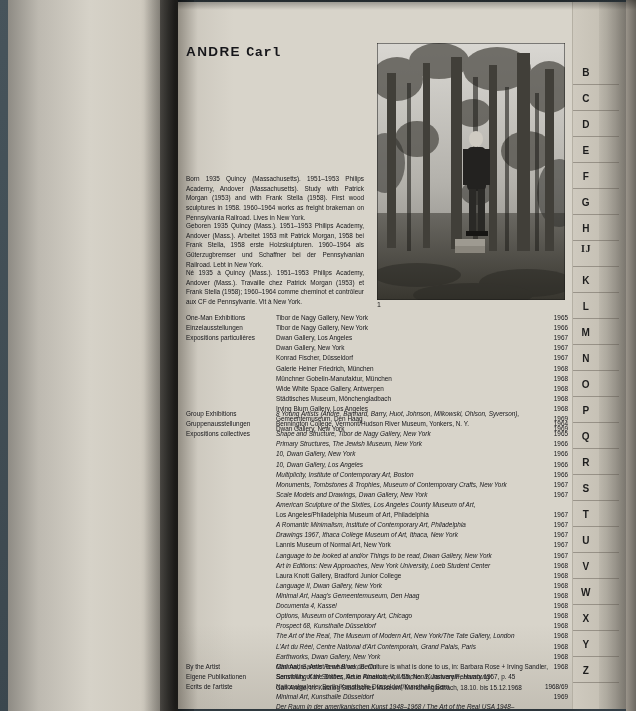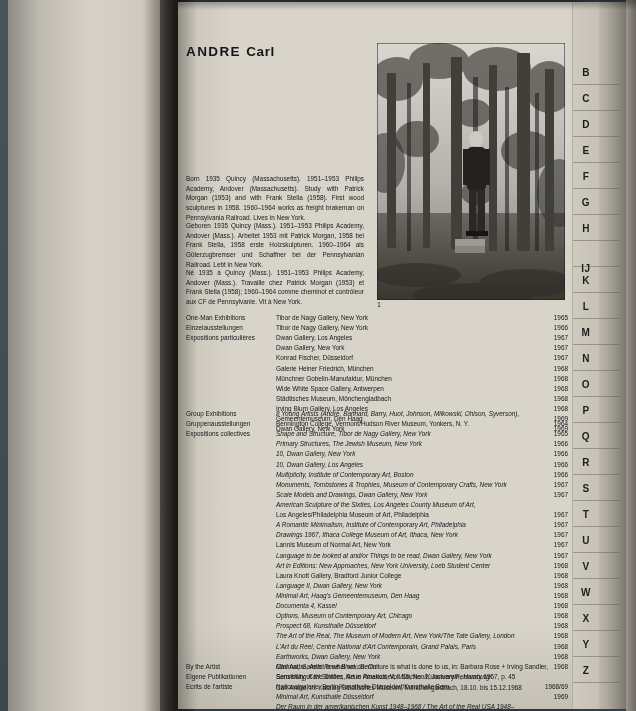--- a/index.html
+++ b/index.html
@@ -112,20 +112,21 @@
     position: absolute;
     left: 8px;
     top: 42px;
     font-size: 13.5px;
     font-weight: bold;
     letter-spacing: 1.4px;
   }
   .artist-name .fn {
     font-weight: bold;
     letter-spacing: 0.6px;
+    font-family: Liberation Mono, monospace;
   }
 
   .photo {
     position: absolute;
     left: 199px;
     top: 41px;
     width: 188px;
     height: 257px;
     background: #2a2a28;
     overflow: hidden;
@@ -520,21 +521,21 @@
         <div class="tab" style="top: 112px;">D</div>
         <div class="tab-sep" style="top: 134px;"></div>
         <div class="tab" style="top: 138px;">E</div>
         <div class="tab-sep" style="top: 160px;"></div>
         <div class="tab" style="top: 164px;">F</div>
         <div class="tab-sep" style="top: 186px;"></div>
         <div class="tab" style="top: 190px;">G</div>
         <div class="tab-sep" style="top: 212px;"></div>
         <div class="tab" style="top: 216px;">H</div>
         <div class="tab-sep" style="top: 238px;"></div>
-        <div class="tab" style="top: 256px;">IJ</div>
+        <div class="tab" style="top: 236px; font-family: Liberation Serif, serif;">IJ</div>
         <div class="tab-sep" style="top: 264px;"></div>
         <div class="tab" style="top: 268px;">K</div>
         <div class="tab-sep" style="top: 290px;"></div>
         <div class="tab" style="top: 294px;">L</div>
         <div class="tab-sep" style="top: 316px;"></div>
         <div class="tab" style="top: 320px;">M</div>
         <div class="tab-sep" style="top: 342px;"></div>
         <div class="tab" style="top: 346px;">N</div>
         <div class="tab-sep" style="top: 368px;"></div>
         <div class="tab" style="top: 372px;">O</div>

